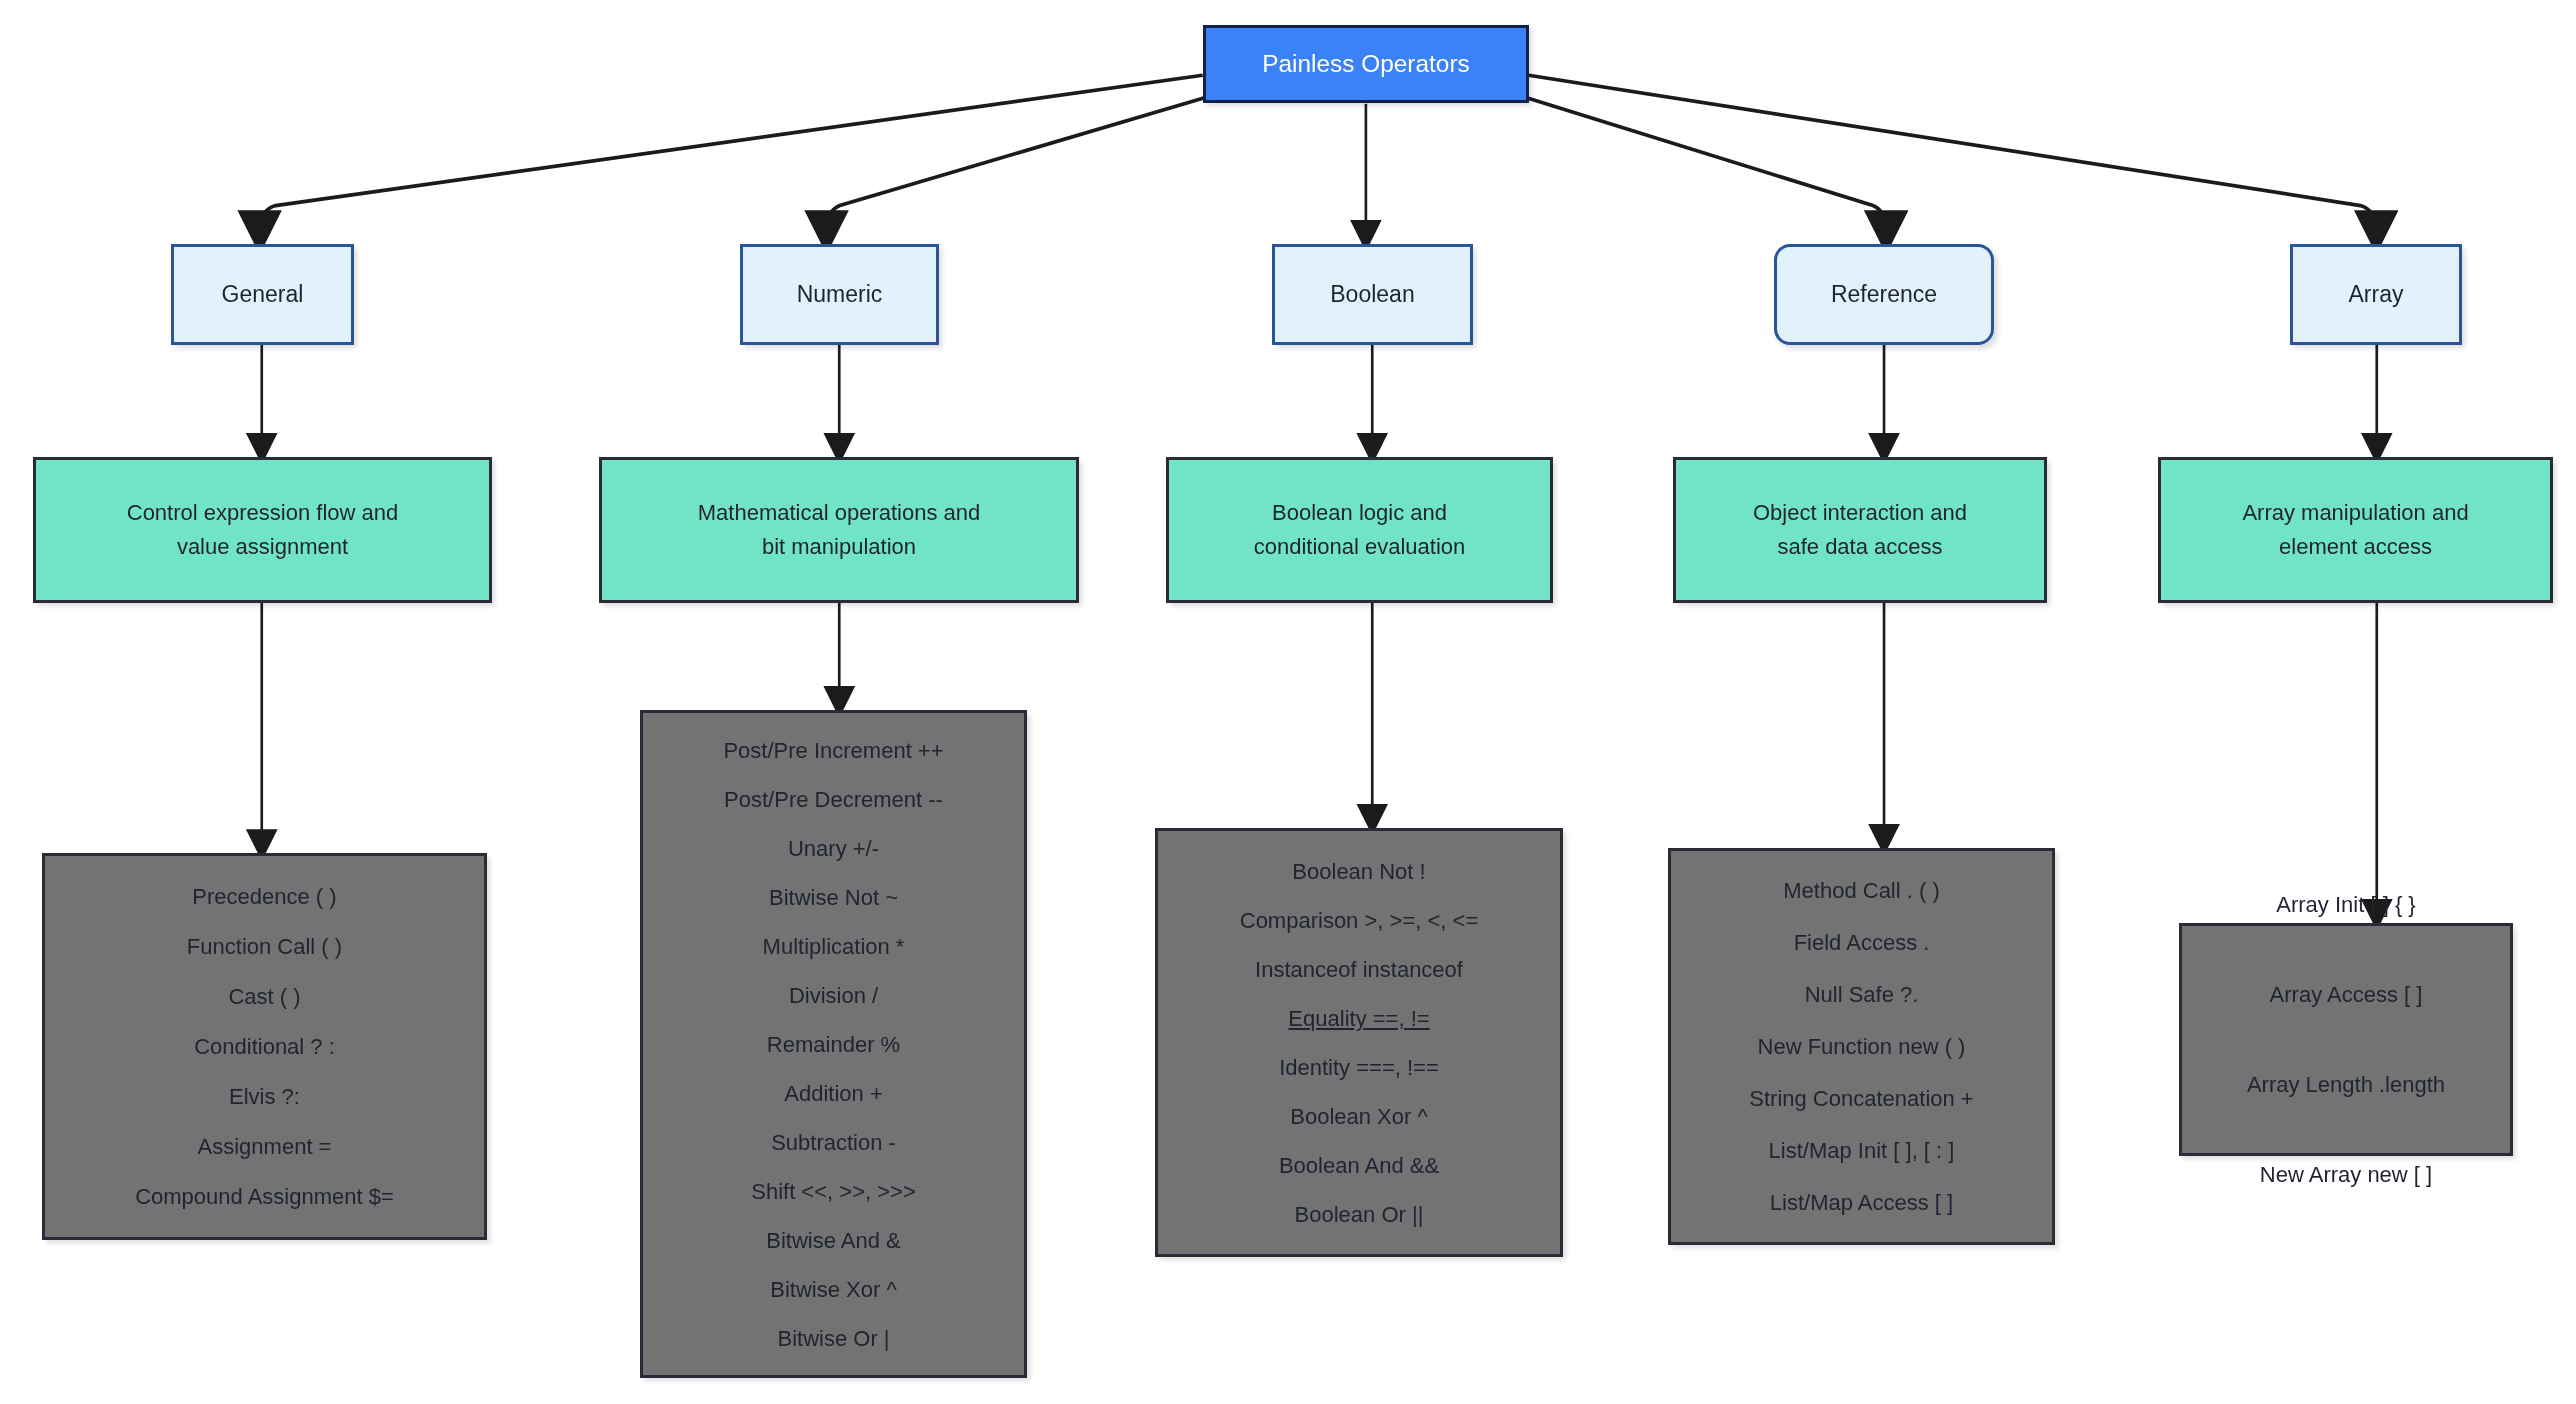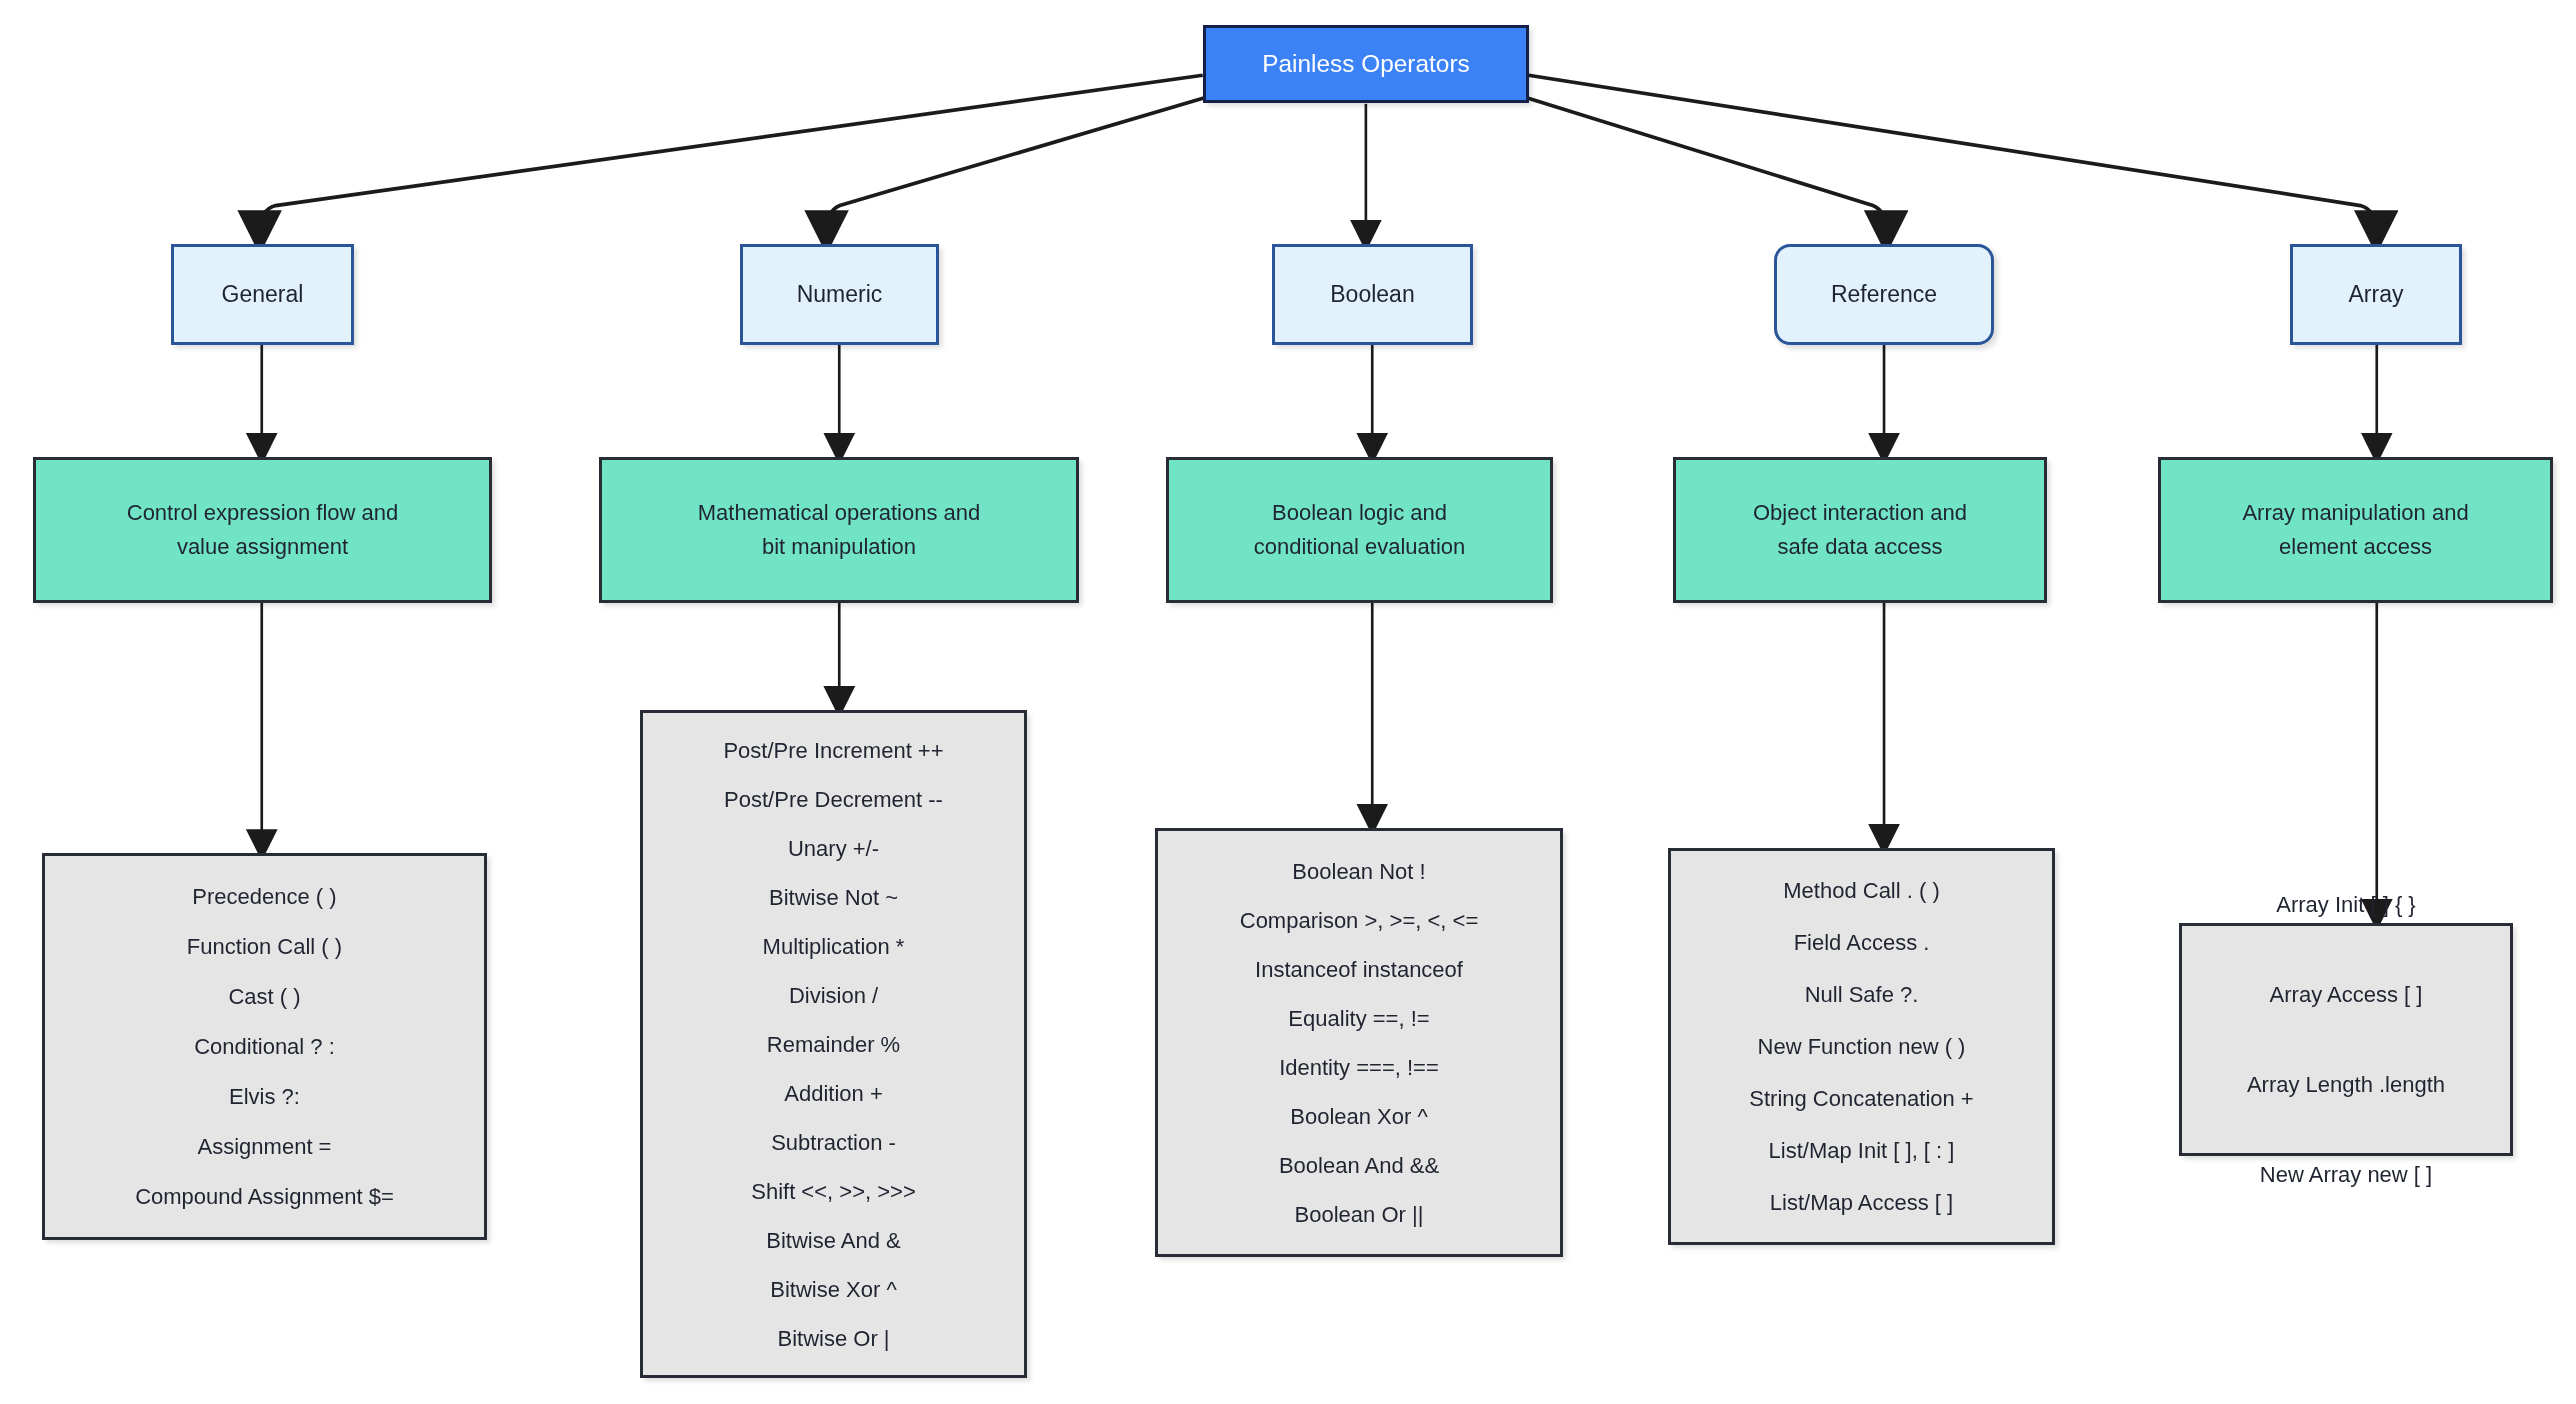--- a/index.html
+++ b/index.html
@@ -16,21 +16,21 @@
   .node-root{background:#3b82f6;border:3.7px solid #14204a;color:#ffffff;
              font-size:24.4px;line-height:1.25;}
 
   .node-cat{background:#E1F2FD;border:3.7px solid #2A5699;color:#1f2430;
             font-size:23px;line-height:1.25;}
 
   .node-desc{background:#70E4C4;border:3.7px solid #272c36;color:#1f2430;
              font-size:22px;line-height:1.55;padding:0 9.5px;}
   .node-desc .txt{display:block;}
 
-  .node-list{background:#e5e5e5;border:3.7px solid #272c36;color:#1f2430;
+  .node-list{background:#737373;border:3.7px solid #272c36;color:#1f2430;
              font-size:22px;line-height:1.0;flex-direction:column;padding:13.8px 10.6px;}
   .node-list .row{display:block;width:100%;text-align:center;white-space:nowrap;}
 </style>
 </head>
 <body>
 
 <div id="canvas">
 
   <svg id="edges" viewBox="0 0 4862 2650">
     <defs>
@@ -135,21 +135,21 @@
       <span class="row" style="line-height: 49px;">Shift &lt;&lt;, &gt;&gt;, &gt;&gt;&gt;</span>
       <span class="row" style="line-height: 49px;">Bitwise And &amp;</span>
       <span class="row" style="line-height: 49px;">Bitwise Xor ^</span>
       <span class="row" style="line-height: 49px;">Bitwise Or |</span>
     </div>
 
   <div class="node node-list" id="list-boolean" style="left:1155px;top:828px;width:408px;height:429px;">
       <span class="row" style="line-height: 49px;">Boolean Not !</span>
       <span class="row" style="line-height: 49px;">Comparison &gt;, &gt;=, &lt;, &lt;=</span>
       <span class="row" style="line-height: 49px;">Instanceof instanceof</span>
-      <span class="row" style="line-height: 49px;">Equality ==, !=</span>
+      <span class="row" style="line-height: 49px; text-decoration: underline;">Equality ==, !=</span>
       <span class="row" style="line-height: 49px;">Identity ===, !==</span>
       <span class="row" style="line-height: 49px;">Boolean Xor ^</span>
       <span class="row" style="line-height: 49px;">Boolean And &amp;&amp;</span>
       <span class="row" style="line-height: 49px;">Boolean Or ||</span>
     </div>
 
   <div class="node node-list" id="list-reference" style="left:1668px;top:848px;width:387px;height:397px;">
       <span class="row" style="line-height: 52px;">Method Call . ( )</span>
       <span class="row" style="line-height: 52px;">Field Access .</span>
       <span class="row" style="line-height: 52px;">Null Safe ?.</span>

